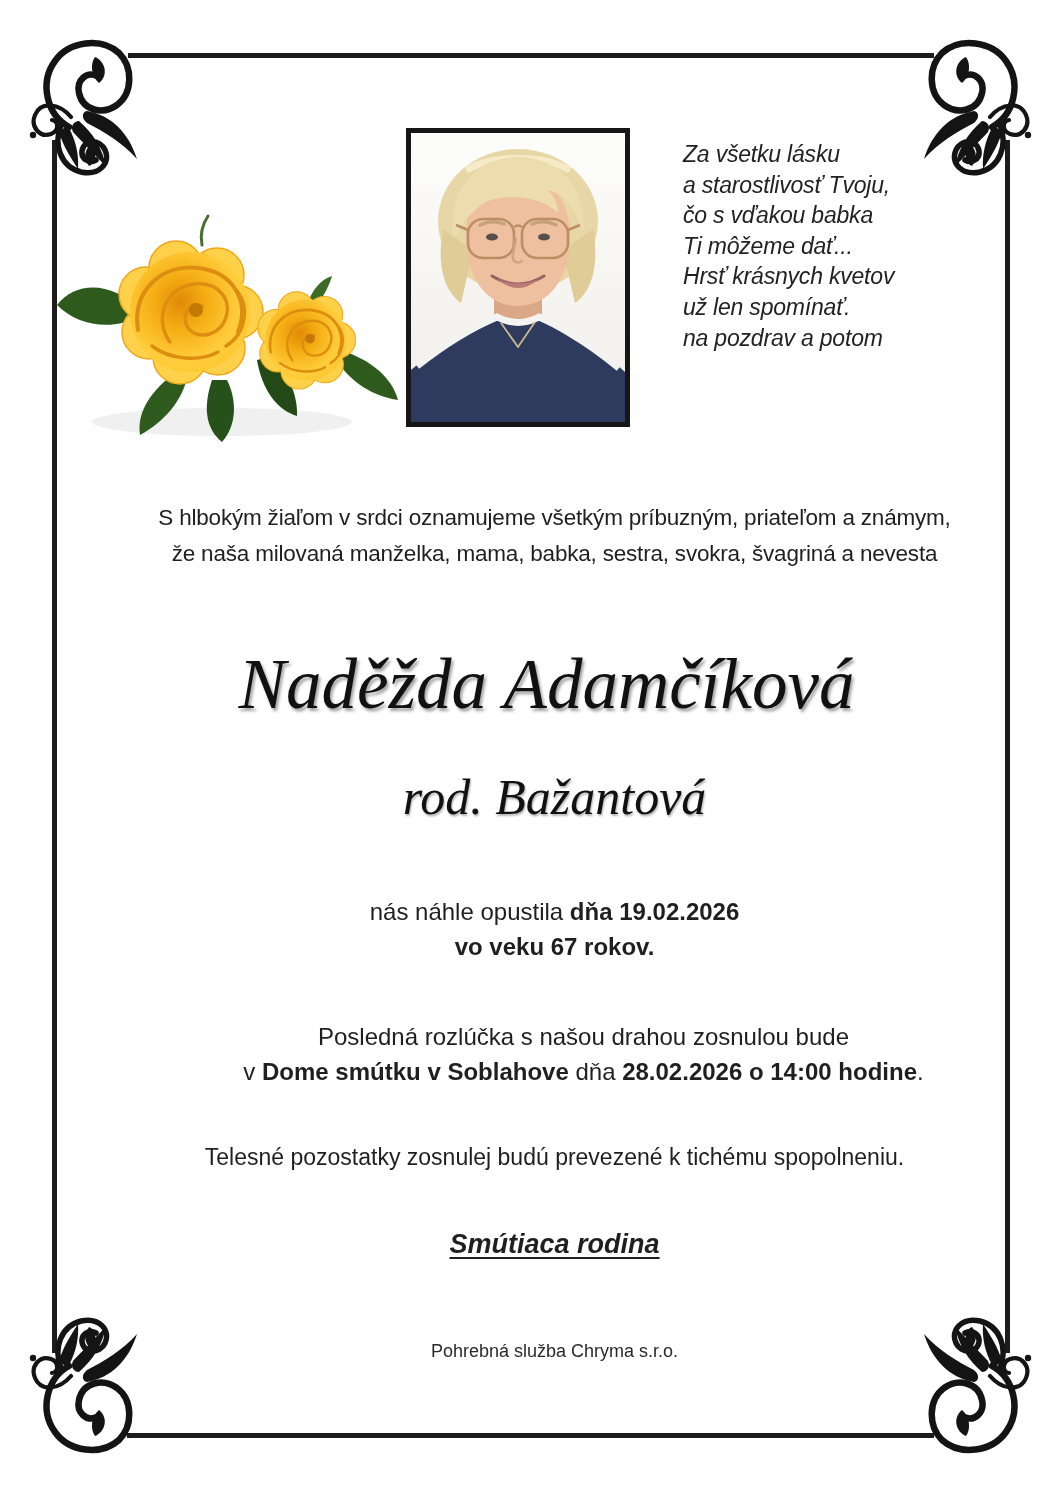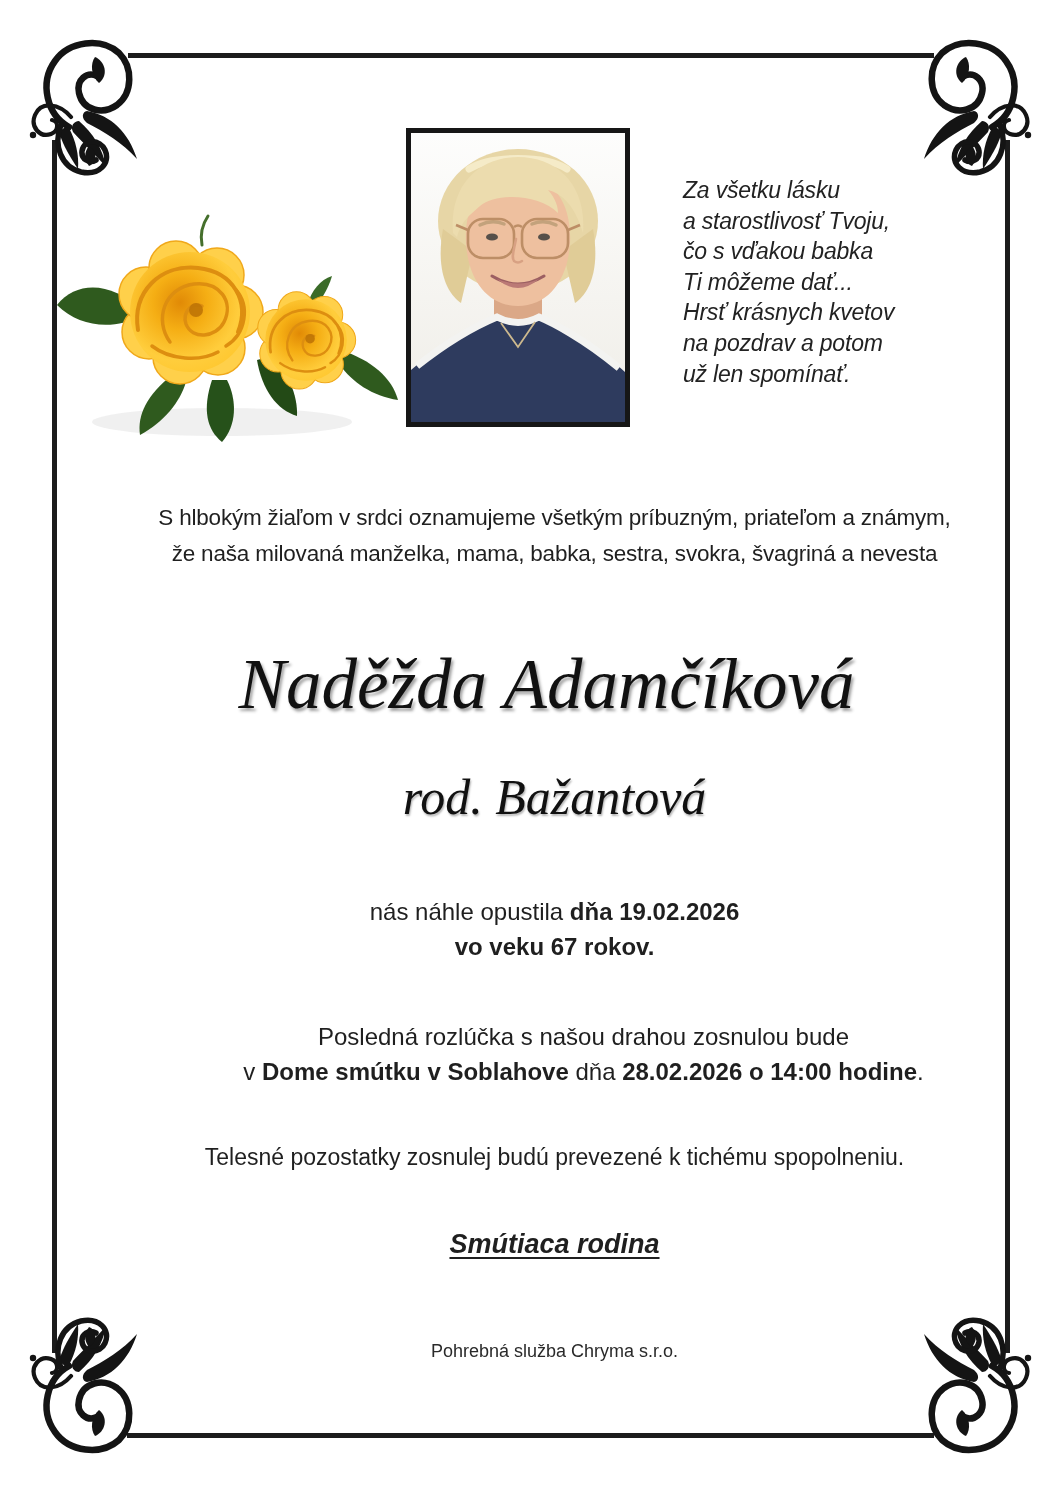--- a/index.html
+++ b/index.html
@@ -24,21 +24,21 @@
 
   .photo-frame {
     position:absolute; left:406px; top:128px; width:214px; height:289px;
     border:5px solid #161616; background:#fbfbfa;
   }
   .photo-frame svg { display:block; width:100%; height:100%; }
 
   .poem {
     position:absolute; left:683px; top:139px;
     font-size:23px; font-style:italic; line-height:30.6px;
-    letter-spacing:-0.2px; color:#222; white-space:nowrap;margin-top:36px;
+    letter-spacing:-0.2px; color:#222; white-space:nowrap;
   }
 
   .center { position:absolute; left:0; width:1061px; text-align:center;margin-left:24px; }
 
   .announce   { top:500px; font-size:22.5px; line-height:36px; letter-spacing:-0.2px; }
   .big-name   {
     top:612px; font-family:"Liberation Serif", serif; font-style:italic;
     font-weight:normal; font-size:71px; line-height:112px; margin:16px; color:#111;
     text-shadow:2px 3px 3px rgba(50,50,50,0.45);
   }
@@ -203,22 +203,22 @@
       <path d="M90 190 L107 214 L124 189" stroke="#cdb98e" stroke-width="1.8" fill="none"></path>
     </svg>
   </div>
 
   <div class="poem">
     <div>Za všetku lásku</div>
     <div>a starostlivosť Tvoju,</div>
     <div>čo s vďakou babka</div>
     <div>Ti môžeme dať...</div>
     <div>Hrsť krásnych kvetov</div>
+    <div>už len spomínať.</div>
     <div>na pozdrav a potom</div>
-    <div>už len spomínať.</div>
   </div>
 
   <div class="center announce">
     <div>S hlbokým žiaľom v srdci oznamujeme všetkým príbuzným, priateľom a známym,</div>
     <div>že naša milovaná manželka, mama, babka, sestra, svokra, švagriná a nevesta</div>
   </div>
 
   <h1 class="center big-name">Naděžda Adamčíková</h1>
   <div class="center maiden">rod. Bažantová</div>
 

